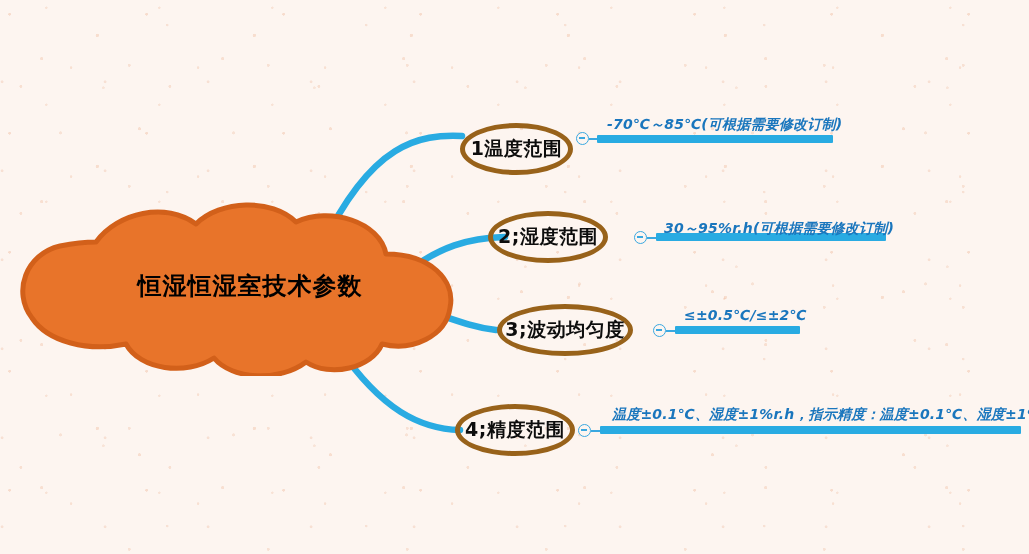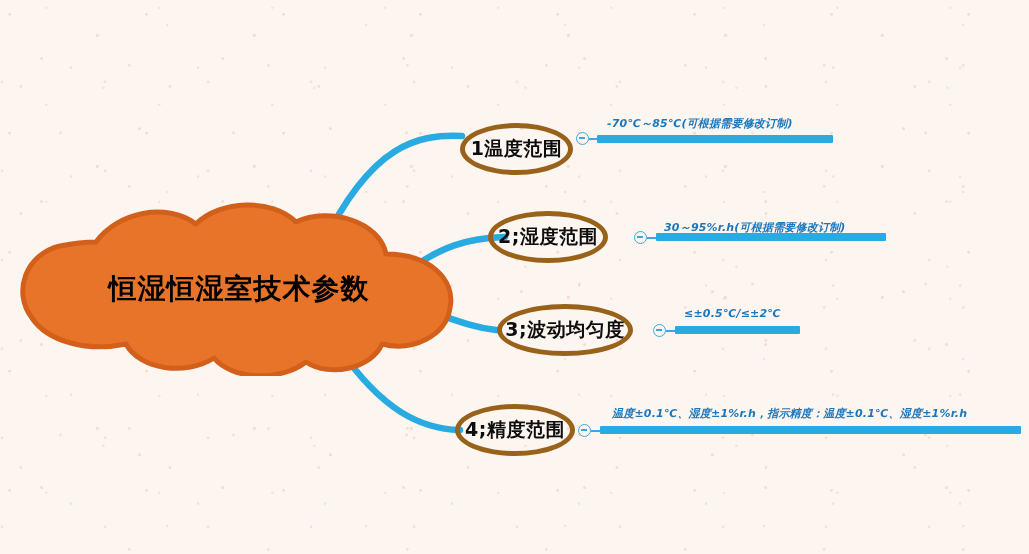--- a/index.html
+++ b/index.html
@@ -54,25 +54,25 @@
   
   #central-node {
     position: absolute;
     left: 0px;
     top: 196px;
     width: 470px;
     height: 180px;
   }
   #central-node .cloud-label {
     position: absolute;
-    left: 4px;
+    left: 15px;
     top: 74px;
     width: 470px;
     text-align: center;
-    font-size: 28px;
+    font-size: 24px;
     font-weight: bold;
     color: #000000;
     letter-spacing: 1px;
     white-space: nowrap;
   }
 
   
   .branch {
     position: absolute;
   }
@@ -121,21 +121,21 @@
 
   .value-bar {
     position: absolute;
     height: 8px;
     background: #29abe2;
     border-radius: 1px;
   }
 
   .value-text {
     position: absolute;
-    font-size: 11px;
+    font-size: 14px;
     font-weight: bold;
     font-style: italic;
     color: #1a76bd;
     white-space: nowrap;
     letter-spacing: 0.2px;
   }
 </style>
 </head>
 <body>
 

